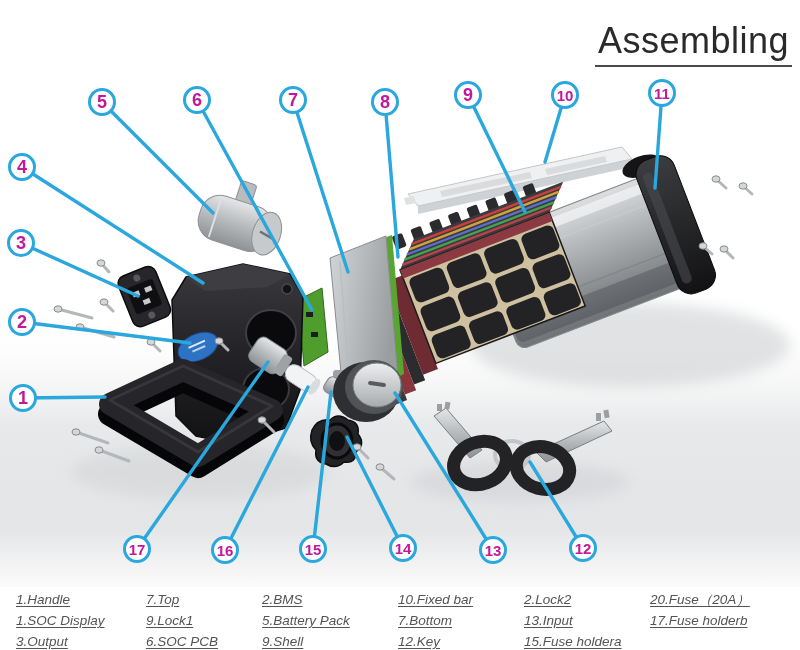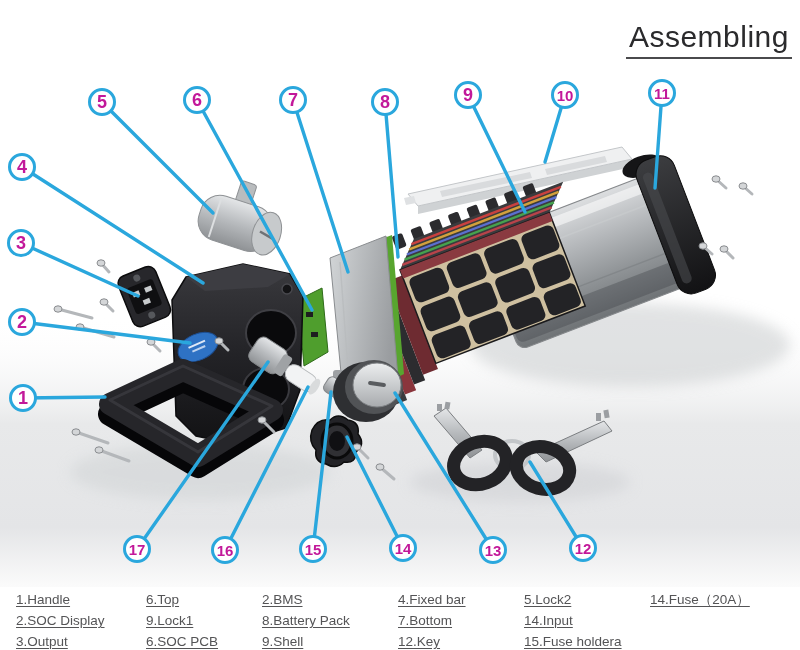--- a/index.html
+++ b/index.html
@@ -1,25 +1,25 @@
 <!DOCTYPE html>
 <html><head>
 <meta charset="utf-8">
 <style>
   html,body{margin:0;padding:0;background:#fff;}
   body{width:800px;height:650px;overflow:hidden;font-family:"Liberation Sans",sans-serif;}
   .stage{position:relative;width:800px;height:650px;background:#ffffff;}
   svg.diagram{position:absolute;left:0;top:0;}
   .title{
     position:absolute;top:20px;right:8px;
-    font-size:30px;font-weight:400;color:#2a2a2c;
+    font-size:36px;font-weight:400;color:#2a2a2c;
     border-bottom:2px solid #4a4a4c;padding:0 3px 3px 3px;
     letter-spacing:0.5px;white-space:nowrap;
   }
-  .legend{position:absolute;left:0;top:589px;width:728px;height:61px;background:#fff;}
+  .legend{position:absolute;left:0;top:589px;width:728px;height:61px;background:#fff;font-style:italic;}
   .legend-col{position:absolute;top:0;}
   .legend-item{
     font-size:13.5px;color:#545456;line-height:21px;white-space:nowrap;
     text-decoration:underline;text-underline-offset:2px;
   }
 </style>
 </head>
 <body>
 
 <div class="stage">
@@ -338,41 +338,42 @@
         <circle cx="137" cy="549" r="12.5" fill="#ffffff" stroke="#2aa7dd" stroke-width="3"></circle>
         <text x="137" y="555" text-anchor="middle" fill="#c2189a" font-size="15" font-weight="bold" font-family="&quot;Liberation Sans&quot;, sans-serif">17</text>
       </g>
     </svg>
 
 <div class="title">Assembling</div>
 
 <div class="legend">
   <div class="legend-col" style="left:16px">
     <div class="legend-item">1.Handle</div>
-    <div class="legend-item">2.SOC Display</div>
+    <div class="legend-item">1.SOC Display</div>
     <div class="legend-item">3.Output</div>
   </div>
   <div class="legend-col" style="left:146px">
-    <div class="legend-item">6.Top</div>
+    <div class="legend-item">7.Top</div>
     <div class="legend-item">9.Lock1</div>
     <div class="legend-item">6.SOC PCB</div>
   </div>
   <div class="legend-col" style="left:262px">
     <div class="legend-item">2.BMS</div>
-    <div class="legend-item">8.Battery Pack</div>
+    <div class="legend-item">5.Battery Pack</div>
     <div class="legend-item">9.Shell</div>
   </div>
   <div class="legend-col" style="left:398px">
-    <div class="legend-item">4.Fixed bar</div>
+    <div class="legend-item">10.Fixed bar</div>
     <div class="legend-item">7.Bottom</div>
     <div class="legend-item">12.Key</div>
   </div>
   <div class="legend-col" style="left:524px">
-    <div class="legend-item">5.Lock2</div>
-    <div class="legend-item">14.Input</div>
+    <div class="legend-item">2.Lock2</div>
+    <div class="legend-item">13.Input</div>
     <div class="legend-item">15.Fuse holdera</div>
   </div>
   <div class="legend-col" style="left:650px">
-    <div class="legend-item">14.Fuse（20A）</div>
+    <div class="legend-item">20.Fuse（20A）</div>
+    <div class="legend-item">17.Fuse holderb</div>
   </div>
 </div>
 
 </div>
 
 </body></html>

